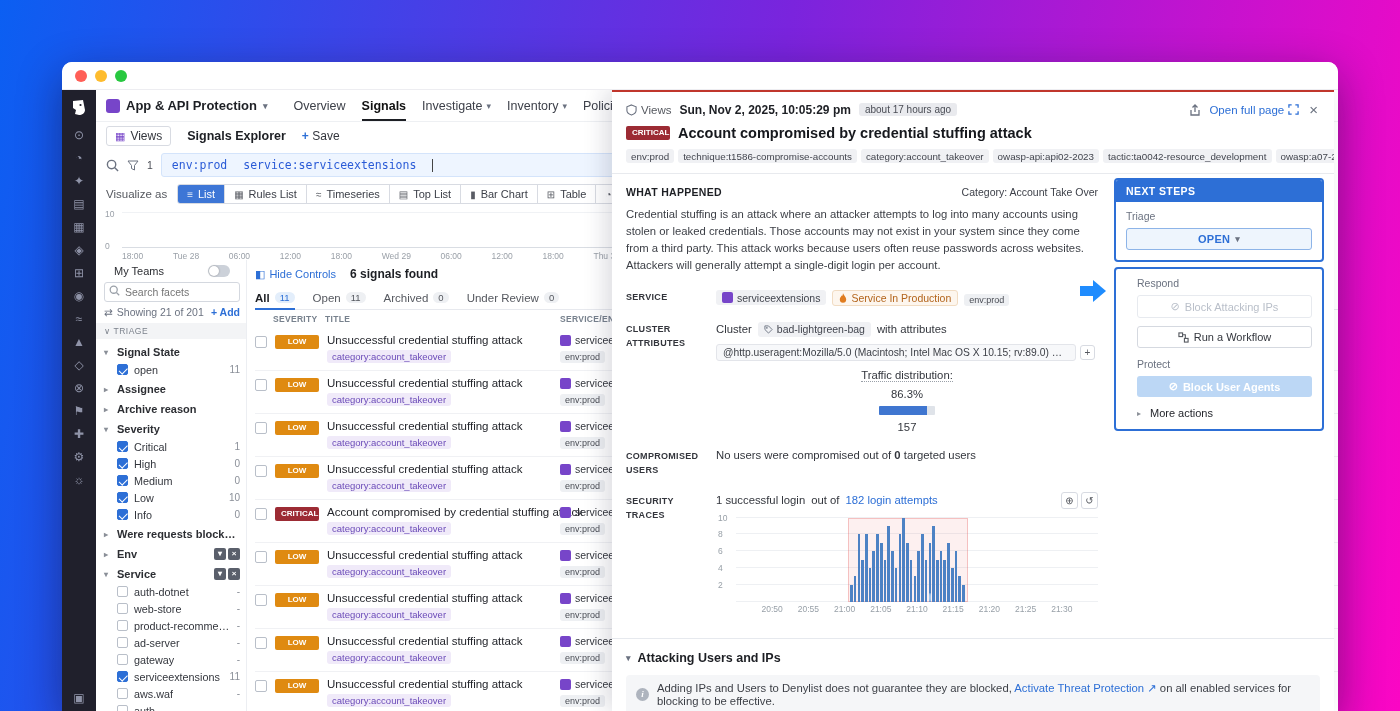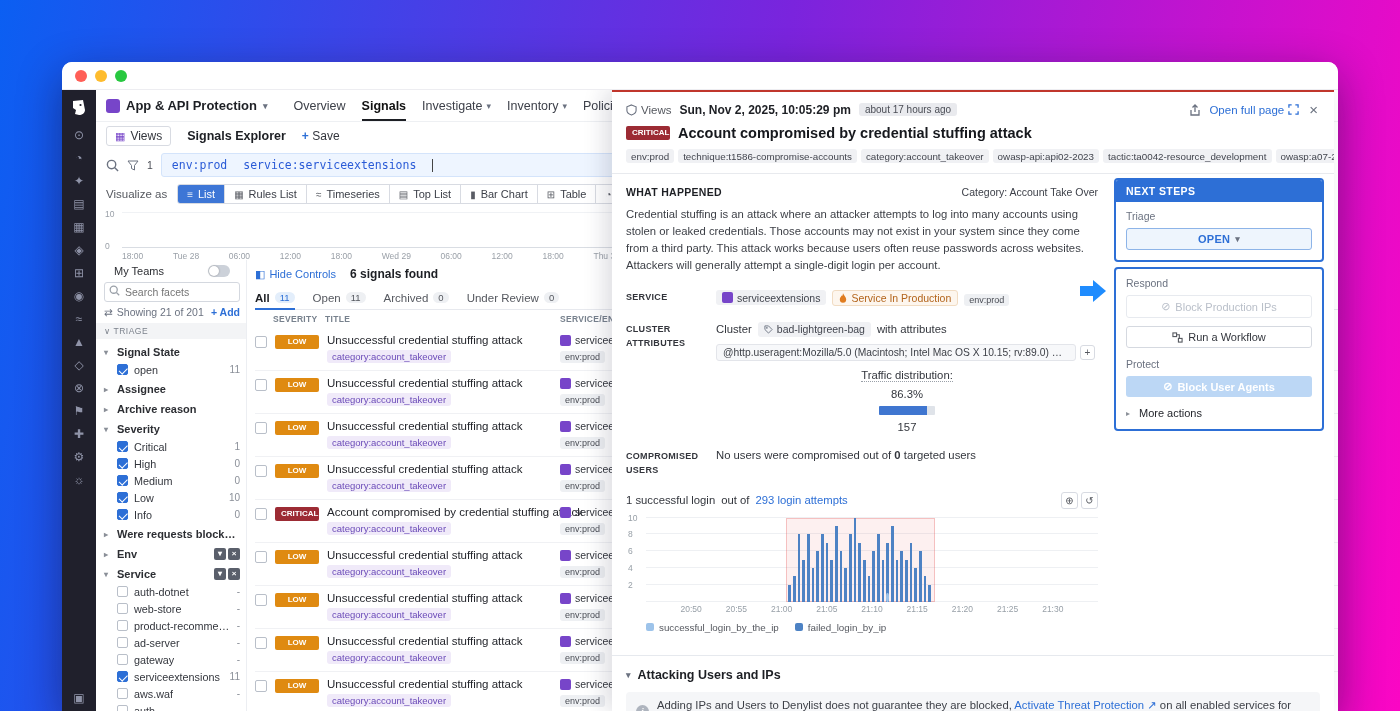--- a/index.html
+++ b/index.html
@@ -149,21 +149,21 @@
   .bar { position:absolute; bottom:0; width:2.6px; background:#4d82c4; }
   .bar.light { background:#9dc3ea; }
   .t-xaxis { position:relative; height:12px; margin-left:20px; margin-top:2px; }
   .txlab { position:absolute; transform:translateX(-50%); font-size:8.5px; color:#98a0a8; }
   .t-legend { display:flex; gap:16px; margin:6px 0 0 20px; font-size:9.8px; color:#55585f; }
   .lg-item { display:flex; align-items:center; gap:5px; cursor:pointer; }
   .sw { width:8px; height:8px; border-radius:2px; display:inline-block; }
 
   .ns-wrap { position:absolute; right:10px; top:4px; width:210px; }
   .ns-box { border:2px solid #2d6fd6; border-radius:4px; background:#fff; overflow:hidden; }
-  .ns-box + .ns-box { margin-top:5px; }
+  .ns-box + .ns-box { margin-top:5px;padding-left:11px; }
   .ns-head { background:#2d6fd6; color:#fff; font-weight:bold; font-size:10.5px; letter-spacing:.4px; padding:5px 10px; }
   .ns-body { padding:8px 10px 10px; }
   .ns-lab { font-size:10.5px; color:#6b7280; margin-bottom:6px; }
   .ns-btn { width:100%; border-radius:3px; padding:4px 6px; font-size:11px; text-align:center; font-family:inherit; display:flex; align-items:center; justify-content:center; gap:5px; cursor:pointer; }
   .ns-open { border:1px solid #8db4e8; background:#eef5fd; color:#2d6fd6; font-weight:bold; letter-spacing:.3px; }
   .ns-white { border:1px solid #d5d9e0; background:#fff; color:#33363d; margin-top:8px; }
   .ns-disabled { border:1px solid #e7eaef; background:#fff; color:#b9bfc9; cursor:default; }
   .ns-primary-dis { border:none; background:#bcd7f5; color:#fff; font-weight:bold; cursor:default; margin-top:6px; }
   .ns-more { margin-top:10px; font-size:11px; color:#24262c; display:flex; gap:5px; align-items:center; cursor:pointer; }
   .big-arrow { position:absolute; right:228px; top:106px; width:26px; height:22px; }
@@ -670,25 +670,26 @@
           <div class="sec">
             <span class="lbl">COMPROMISED USERS</span>
             <div class="sec-c">
               <span>No users were compromised out of</span>
               <span class="bold">0</span>
               <span>targeted users</span>
             </div>
           </div>
 
           <div class="sec">
+            <span class="lbl">SECURITY TRACES</span>
             <div class="sec-c">
               <div class="inline-row">
                 <span>1 successful login</span>
                 <span>out of</span>
-                <a class="link">293 login attempts</a>
+                <a class="link">182 login attempts</a>
               </div>
               <div class="zoom-btns">
                 <span class="zoom-btn">⊕</span>
                 <span class="zoom-btn">↺</span>
               </div>
               <div class="tchart">
                   <div class="gline" style="bottom: 0%;"></div>
                   <div class="gline" style="bottom: 20%;"></div>
                   <span class="ylab" style="bottom: 20%;">2</span>
                   <div class="gline" style="bottom: 40%;"></div>
@@ -737,30 +738,20 @@
                   <span class="txlab" style="left: 10%;">20:50</span>
                   <span class="txlab" style="left: 20%;">20:55</span>
                   <span class="txlab" style="left: 30%;">21:00</span>
                   <span class="txlab" style="left: 40%;">21:05</span>
                   <span class="txlab" style="left: 50%;">21:10</span>
                   <span class="txlab" style="left: 60%;">21:15</span>
                   <span class="txlab" style="left: 70%;">21:20</span>
                   <span class="txlab" style="left: 80%;">21:25</span>
                   <span class="txlab" style="left: 90%;">21:30</span>
                 </div>
-              <div class="t-legend">
-                  <span class="lg-item">
-                    <span class="sw" style="background: rgb(157, 195, 234);"></span>
-                    <span>successful_login_by_the_ip</span>
-                  </span>
-                  <span class="lg-item">
-                    <span class="sw" style="background: rgb(77, 130, 196);"></span>
-                    <span>failed_login_by_ip</span>
-                  </span>
-                </div>
             </div>
           </div>
         </div>
 
         <div class="big-arrow">
           <span class="a-bar"></span>
             <span class="a-head"></span>
         </div>
 
         <div class="ns-wrap">
@@ -772,21 +763,21 @@
                 <span>OPEN</span>
                 <span class="caret">▾</span>
               </button>
             </div>
           </div>
           <div class="ns-box">
             <div class="ns-body">
               <div class="ns-lab">Respond</div>
               <button class="ns-btn ns-disabled">
                 <span>⊘</span>
-                <span>Block Production IPs</span>
+                <span>Block Attacking IPs</span>
               </button>
               <button class="ns-btn ns-white">
                 <svg width="11" height="11" viewBox="0 0 12 12">
                     <rect x="1" y="1" width="4" height="4" fill="none" stroke="#55585f" stroke-width="1.2"></rect>
                     <rect x="7" y="7" width="4" height="4" fill="none" stroke="#55585f" stroke-width="1.2"></rect>
                     <path d="M5 3h3v4" fill="none" stroke="#55585f" stroke-width="1.2"></path>
                   </svg>
                 <span>Run a Workflow</span>
               </button>
               <div class="ns-lab" style="margin-top:10px">Protect</div>

